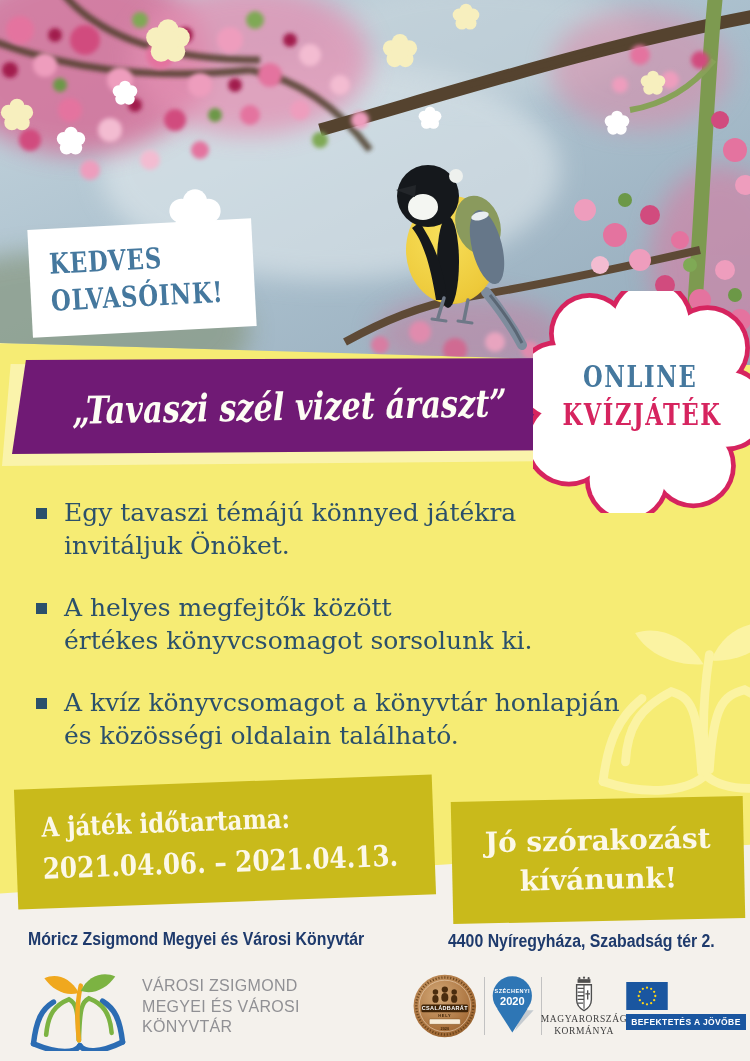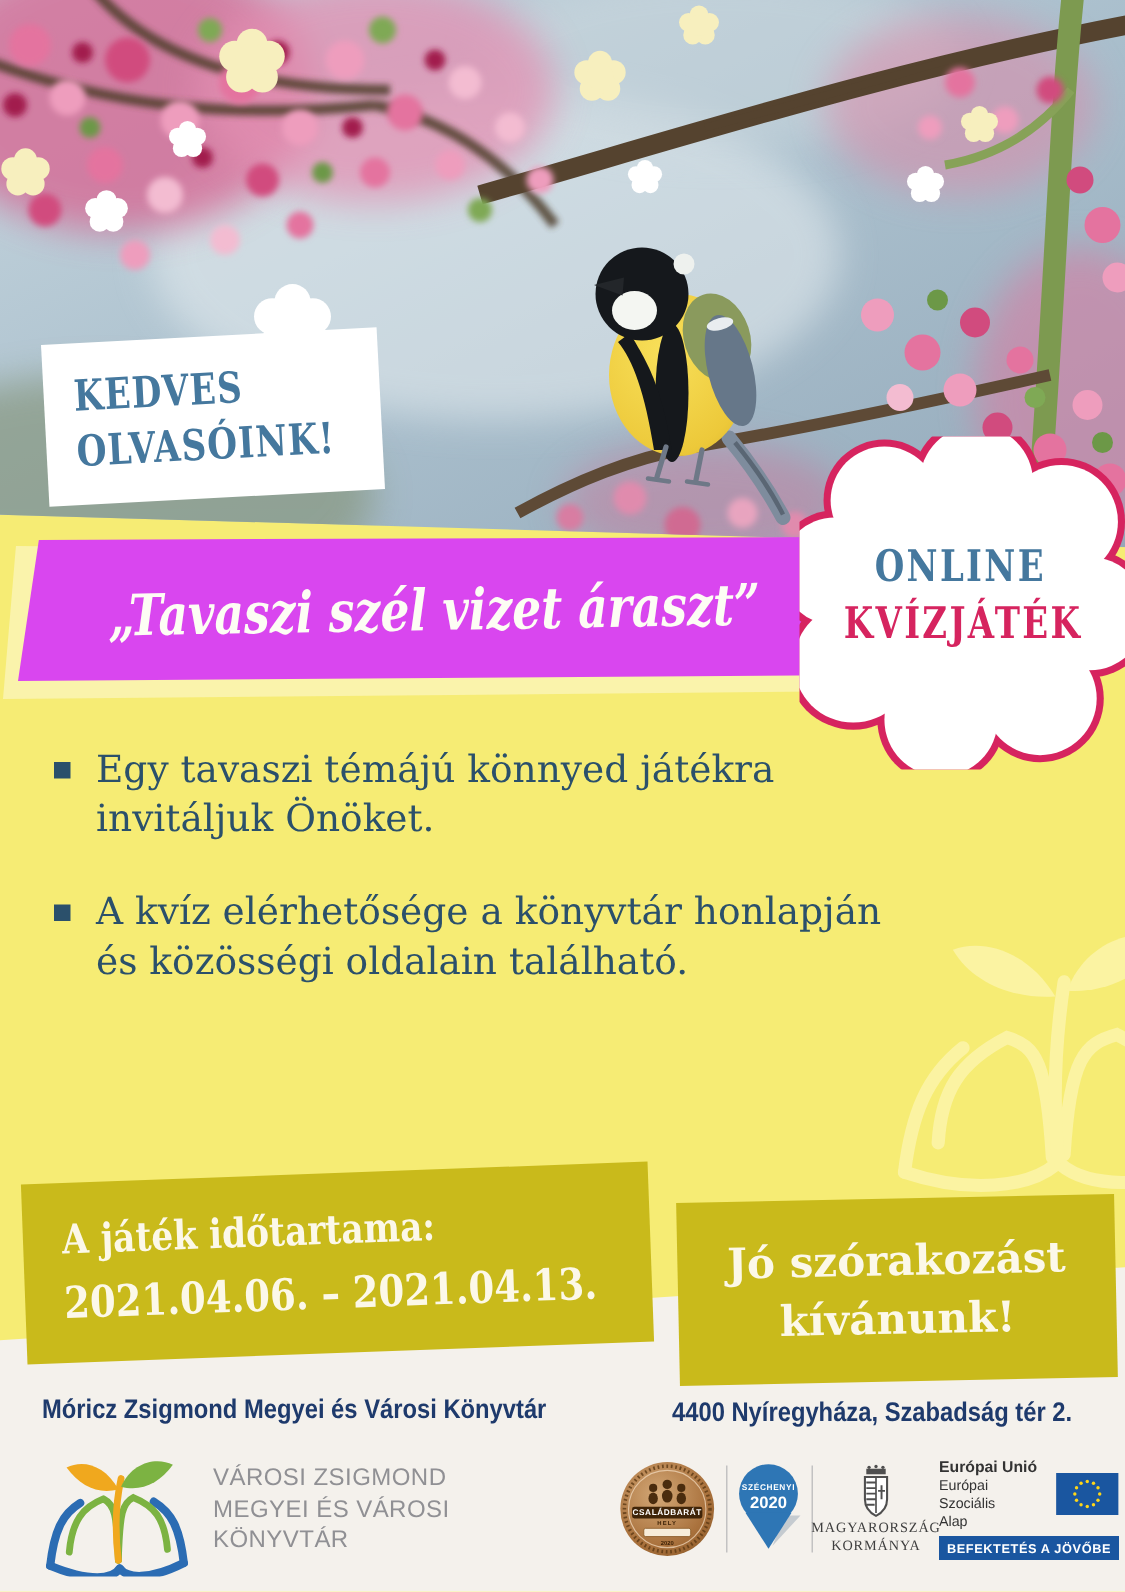--- a/index.html
+++ b/index.html
@@ -14,21 +14,21 @@
 
   
   .greeting{position:absolute;left:30px;top:224px;width:224px;height:108px;background:#ffffff;
     transform:rotate(-3deg);display:flex;flex-direction:column;justify-content:center;padding-left:20px;box-sizing:border-box;}
   .greeting span{display:inline-block;transform:scaleX(.8);transform-origin:0 50%;
     font-weight:bold;font-size:28.5px;line-height:1.3;color:#45789e;letter-spacing:1px;white-space:nowrap;}
 
   
   .banner-shadow{position:absolute;left:2px;top:364px;width:575px;height:102px;background:#faf3ab;
     clip-path:polygon(1.5% 0,100% 5%,97.5% 95%,0 100%);}
-  .banner{position:absolute;left:12px;top:358px;width:556px;height:96px;background:#d946ef;
+  .banner{position:absolute;left:12px;top:358px;width:556px;height:96px;background:#701a75;
     clip-path:polygon(2.5% 2%,100% 0,97.5% 96%,0 100%);display:flex;align-items:center;justify-content:center;}
   .banner span{display:inline-block;transform:rotate(-1deg) scaleX(.8);transform-origin:50% 50%;
     font-style:italic;font-weight:bold;font-size:38px;color:#fdfdf4;white-space:nowrap;}
 
   
   .badge-flower{position:absolute;left:533px;top:291px;width:217px;height:222px;}
   .badge-word{position:absolute;text-align:center;font-weight:bold;white-space:nowrap;}
   .badge-online{left:567px;top:360px;width:140px;font-size:29px;color:#45789e;}
   .badge-kviz{left:540px;top:398px;width:182px;font-size:29px;color:#d6245f;}
   .badge-word i{display:inline-block;font-style:normal;transform:scaleX(.78);transform-origin:50% 50%;letter-spacing:2px;}
@@ -278,21 +278,28 @@
     <div class="bullet">
       <span class="sq"></span>
       <span class="txt">
         <span>Egy tavaszi témájú könnyed játékra</span><br>
         <span>invitáljuk Önöket.</span>
       </span>
     </div>
     <div class="bullet">
       <span class="sq"></span>
       <span class="txt">
-        <span>A kvíz elérhetősége a könyvtár honlapján</span><br>
+        <span>A helyes megfejtők között</span><br>
+        <span>értékes könyvcsomagot sorsolunk ki.</span>
+      </span>
+    </div>
+    <div class="bullet">
+      <span class="sq"></span>
+      <span class="txt">
+        <span>A kvíz könyvcsomagot a könyvtár honlapján</span><br>
         <span>és közösségi oldalain található.</span>
       </span>
     </div>
   </div>
 
   <svg class="watermark" viewBox="0 0 240 210">
     <g stroke="#fbf3a2" stroke-width="9" fill="none" stroke-linecap="round">
       <path d="M15,190 C60,205 100,200 118,185"></path>
       <path d="M15,190 C20,150 30,125 55,105"></path>
       <path d="M38,170 C40,135 52,115 85,98 C105,104 112,115 116,180"></path>
@@ -395,25 +402,20 @@
         <path d="M17,17 v10 M14.5,21 h5" stroke="#4f4f4f" stroke-width="1.4"></path>
       </svg>
       <div class="gov-text">
         <div>MAGYARORSZÁG</div>
         <div>KORMÁNYA</div>
       </div>
     </div>
 
     <div class="eu-block">
       <div class="eu-top">
-        <div class="eu-text">
-          <div class="b1">Európai Unió</div>
-          <div>Európai Szociális</div>
-          <div>Alap</div>
-        </div>
         <svg width="42" height="28" viewBox="0 0 40 27">
           <rect width="40" height="27" fill="#1a56a0"></rect>
           <g fill="#ffd617">
             <circle cx="20" cy="5.5" r="1.1"></circle>
               <circle cx="24" cy="6.6" r="1.1"></circle>
               <circle cx="26.9" cy="9.5" r="1.1"></circle>
             <circle cx="28" cy="13.5" r="1.1"></circle>
               <circle cx="26.9" cy="17.5" r="1.1"></circle>
               <circle cx="24" cy="20.4" r="1.1"></circle>
             <circle cx="20" cy="21.5" r="1.1"></circle>

